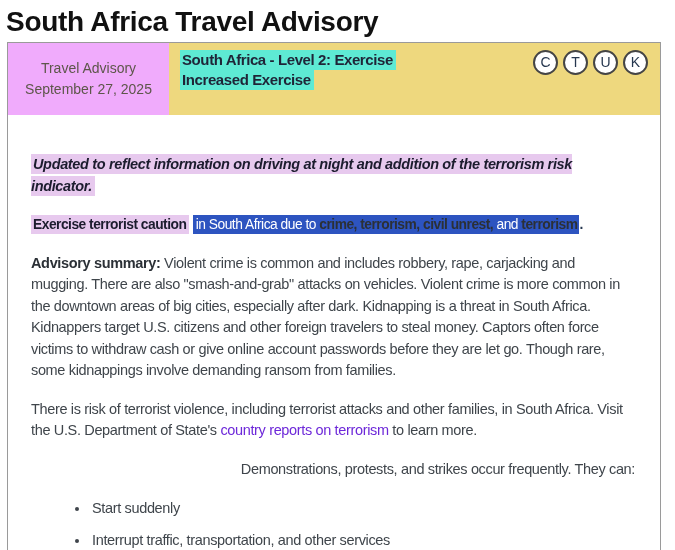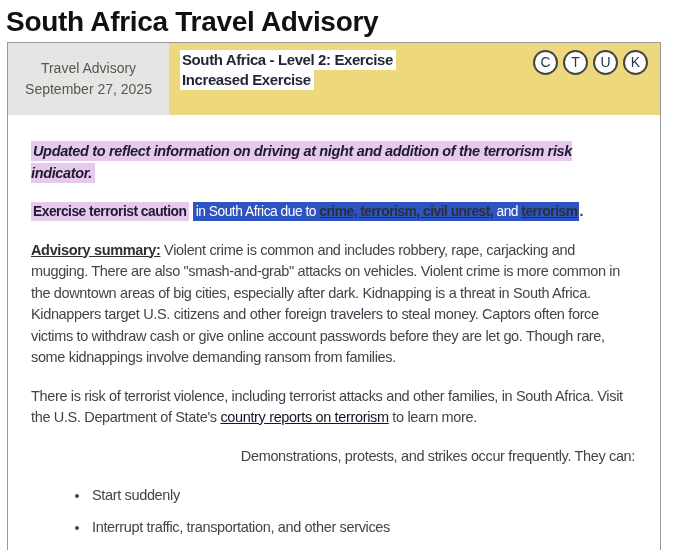--- a/index.html
+++ b/index.html
@@ -30,41 +30,41 @@
     box-sizing: border-box;
   }
   .banner {
     display: flex;
     height: 72px;
     background: #eed87e;
   }
   .banner-left {
     width: 161px;
     flex: 0 0 161px;
-    background: #e5e5e5;
+    background: #f0abfc;
     color: #5d564a;
     font-size: 14px;
     line-height: 21px;
     display: flex;
     flex-direction: column;
     justify-content: center;
     align-items: center;
     text-align: center;
   }
   .banner-mid {
     flex: 1;
     padding: 7px 6px 0 11px;
   }
   .banner-title-line {
     display: block;
     line-height: 19px;
   }
   .banner-title-line > span {
     display: inline-block;
-    background: #ffffff;
+    background: #5eead4;
     color: #1f2437;
     font-weight: bold;
     font-size: 15px;
     letter-spacing: -0.4px;
     padding: 0 3px 1px 2px;
   }
   .banner-right {
     flex: 0 0 auto;
     display: flex;
     gap: 5px;
@@ -83,45 +83,44 @@
     cursor: pointer;
     flex: 0 0 auto;
   }
   .content {
     padding: 26px 25px 20px 23px;
     color: #3f454b;
     font-size: 14.5px;
     letter-spacing: -0.35px;
     line-height: 21.5px;
   }
-  .content p { margin: 0 0 17px 0; }
+  .content p { margin: 13px 0 17px 0; }
   .hl-lavender {
     background: #e7c9ee;
     color: #1c1c2e;
     font-weight: bold;
     padding: 2px 3px 2px 2px;
   }
   .update-note .hl-lavender { font-style: italic; }
   .caution-line {
     white-space: nowrap;
     font-size: 13.8px;
     letter-spacing: -0.5px;
     margin-bottom: 20px;
   }
   .hl-blue {
     background: #2d54c0;
     color: #ffffff;
     padding: 2px 2px 2px 3px;
   }
   .hl-blue b { color: #ffffff; }
   .period-dark { color: #26374f; font-weight: bold; }
-  .content b, .summary-label { color: #2b3036; text-decoration: underline; }
+  .content b, .summary-label { color: #2b3036; }
   a.body-link {
-    color: #0f172a;
-    text-decoration: underline;
+    color: #6d28d9;
     cursor: pointer;
   }
   ul.demo-list {
     margin: 18px 0 0 0;
     padding: 0 0 0 59px;
   }
   ul.demo-list li {
     margin: 0 0 10px 0;
     padding-left: 2px;
   }

